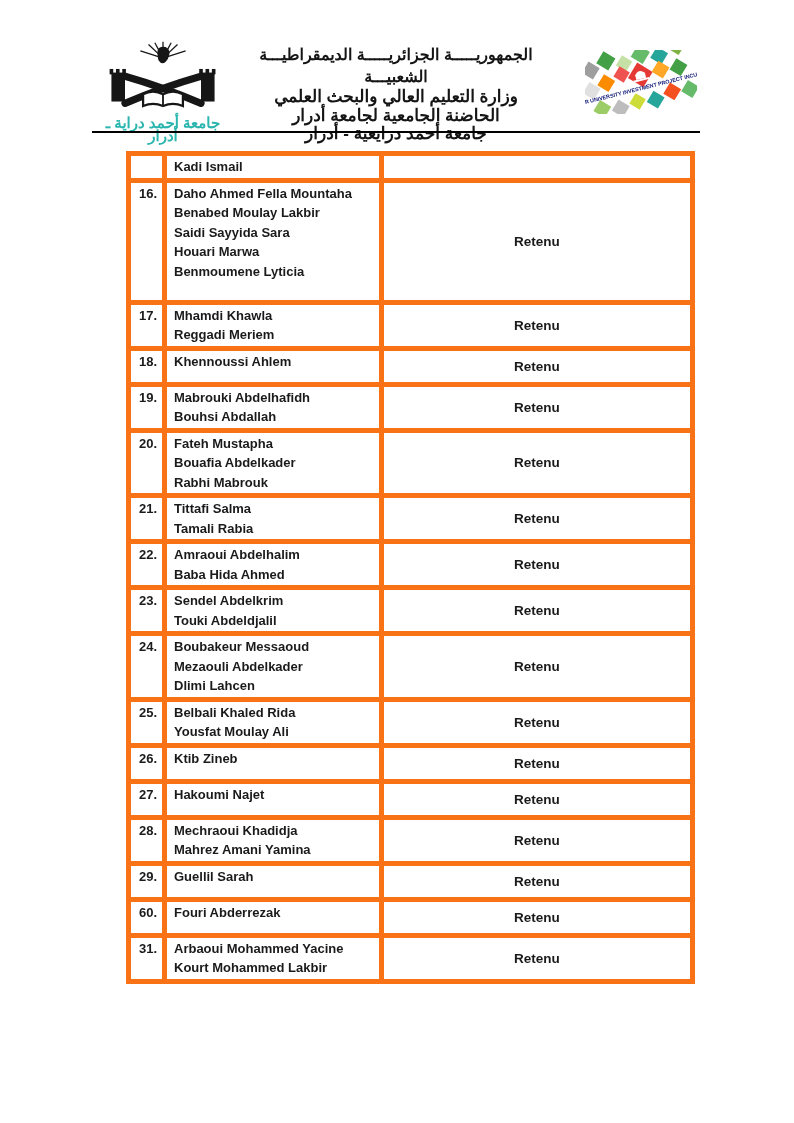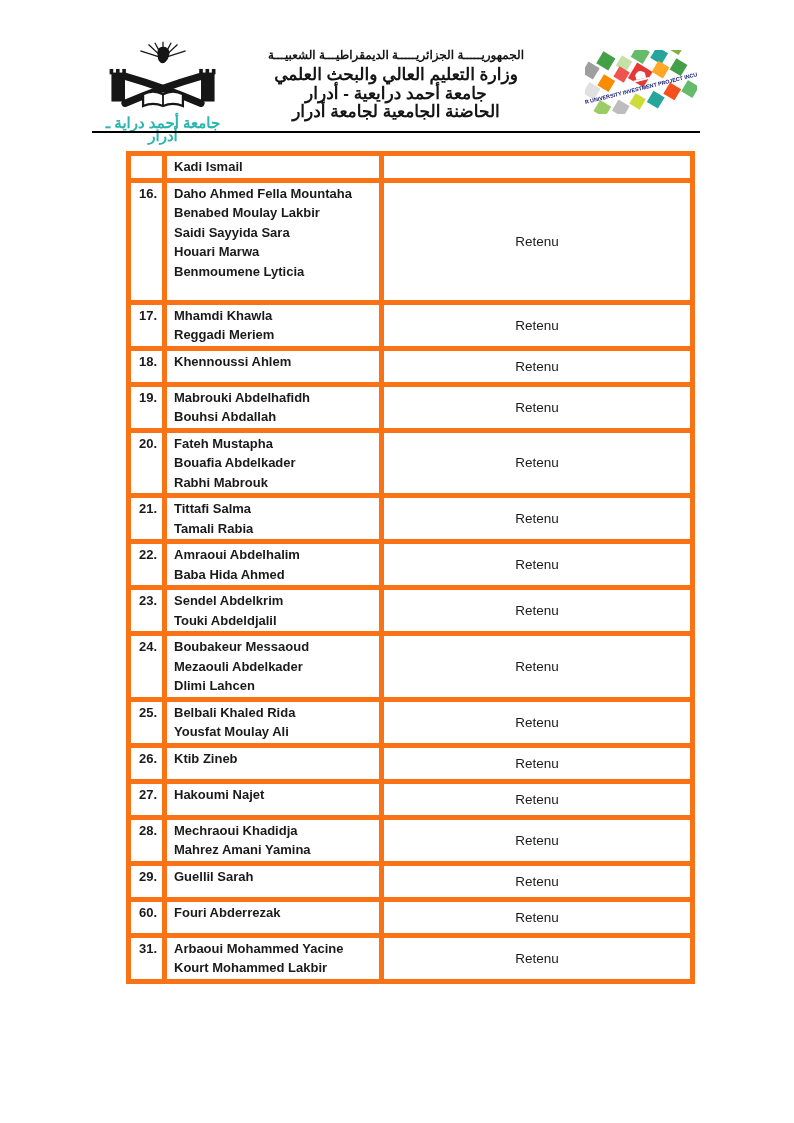--- a/index.html
+++ b/index.html
@@ -10,38 +10,38 @@
     font-family:"Liberation Sans", sans-serif; overflow:hidden;
   }
   
   .logo-left { position:absolute; left:96px; top:40px; width:134px; text-align:center; }
   .logo-left svg { display:block; margin:0 auto; }
   .logo-caption { color:#2ab5ae; font-weight:bold; font-size:15px; direction:rtl; line-height:13px; }
   .header-text {
     position:absolute; left:228px; top:44px; width:336px;
     text-align:center; direction:rtl; font-weight:bold; color:#151515;
   }
-  .header-line1 { font-size:12px; line-height:22px; letter-spacing:0; }
+  .header-line1 { font-size:16px; line-height:22px; letter-spacing:0; }
   .header-line  { font-size:17px;   line-height:18.5px; }
   .logo-right { position:absolute; left:585px; top:50px; width:112px; height:64px; }
   .header-rule { position:absolute; left:92px; top:131px; width:608px; height:2px; background:#000; }
   
   .roster { position:absolute; left:126px; top:151px; width:543px; border-collapse:collapse; table-layout:fixed; }
   .roster td { border:5px solid #f97316; vertical-align:top; overflow:hidden; }
   .roster td.col-num {
     width:36px; text-align:right; font-weight:bold; font-size:13px;
     padding:1px 5px 0 0; line-height:19.5px;
   }
   .roster td.col-names {
     width:217px; font-weight:bold; font-size:13px;
     padding:1px 4px 1px 7px; line-height:19.5px;
   }
   .roster td.col-status {
     width:311px; text-align:center; vertical-align:middle;
-    font-size:13.5px; font-weight:normal; padding:8px 2px;
+    font-size:13.5px; font-weight:bold; padding:8px 2px;
   }
   .roster tr:nth-child(2) td { height:122px; }
 </style>
 </head>
 <body>
 
 <div class="page">
 
   <div class="logo-left">
     <svg width="118" height="76" viewBox="0 0 130 84">
@@ -73,22 +73,22 @@
         <path fill="#ffffff" stroke="#161616" stroke-width="2.5" d="M43,60 Q54,54 65,60 Q76,54 87,60 L87,73 Q76,68 65,73 Q54,68 43,73 Z"></path>
         <line x1="65" y1="60" x2="65" y2="73" stroke="#161616" stroke-width="2"></line>
       </g>
     </svg>
     <div class="logo-caption">جامعة أحمد دراية ـ أدرار</div>
   </div>
 
   <div class="header-text">
     <div class="header-line1">الجمهوريـــــة الجزائريـــــة الديمقراطيـــة الشعبيـــة</div>
     <div class="header-line">وزارة التعليم العالي والبحث العلمي</div>
+    <div class="header-line">الحاضنة الجامعية لجامعة أدرار</div>
     <div class="header-line">جامعة أحمد درايعية - أدرار</div>
-    <div class="header-line">الحاضنة الجامعية لجامعة أدرار</div>
   </div>
 
   <div class="logo-right">
     <svg width="112" height="64" viewBox="0 0 112 64">
       <rect width="112" height="64" fill="#ffffff"></rect>
       <g transform="rotate(-14 56 32)">
         <rect x="4" y="2" width="13" height="13" fill="#9e9e9e" transform="rotate(45 10 8)"></rect>
         <rect x="20" y="-4" width="14" height="14" fill="#43a047" transform="rotate(45 27 3)"></rect>
         <rect x="38" y="4" width="12" height="12" fill="#c5e1a5" transform="rotate(45 44 10)"></rect>
         <rect x="55" y="-2" width="14" height="14" fill="#66bb6a" transform="rotate(45 62 5)"></rect>

